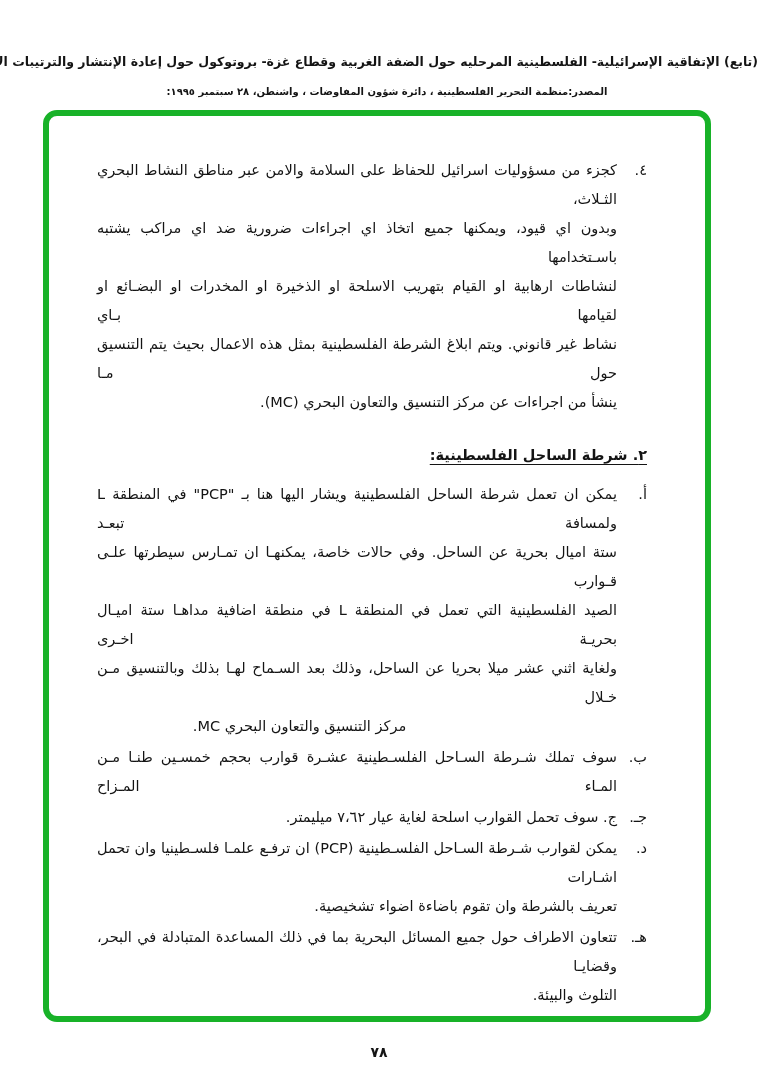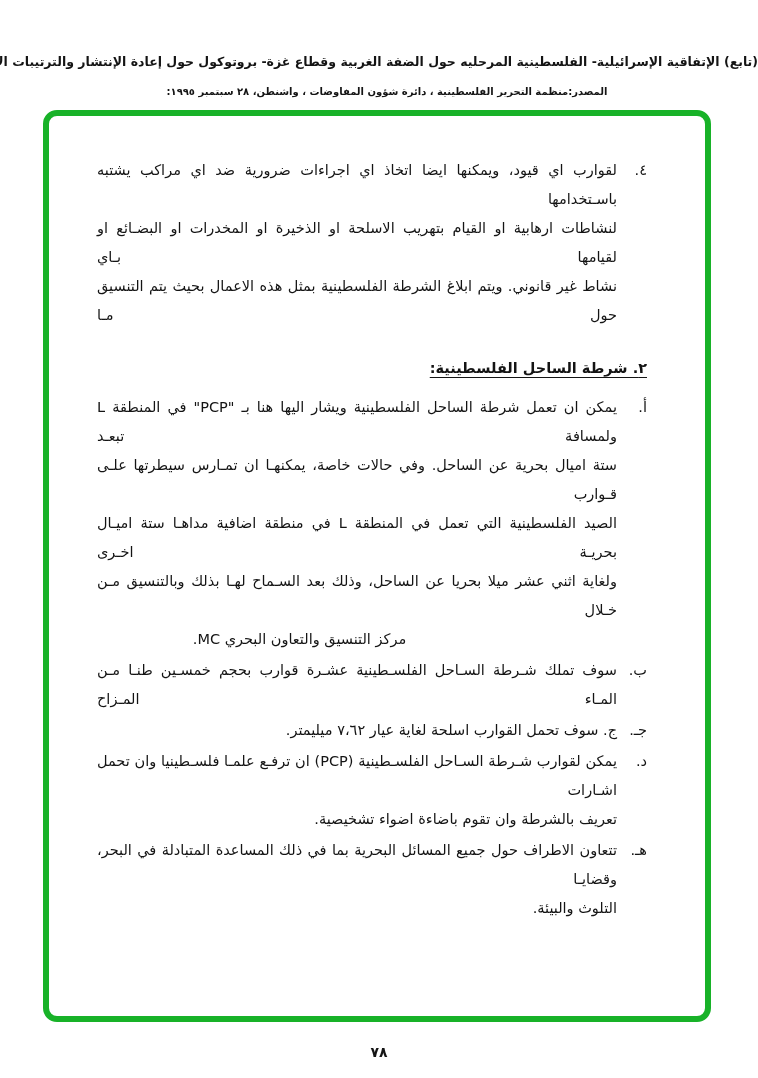--- a/index.html
+++ b/index.html
@@ -104,23 +104,25 @@
   <div class="hdr-source">المصدر:منظمة التحرير الفلسطينية ، دائرة شؤون المفاوضات ، واشنطن، ٢٨ سبتمبر ١٩٩٥:</div>
 
   <div class="frame">
     <div class="frame-content">
 
       <div>
 
           <div class="item">
             <div class="marker">٤.</div>
             <div class="text-block">
-              <div class="tline jline">لقوارب اي قيود، ويمكنها ايضا اتخاذ اي اجراءات ضرورية ضد اي مراكب يشتبه باسـتخدامها</div>
+              <div class="tline jline">كجزء من مسؤوليات اسرائيل للحفاظ على السلامة والامن عبر مناطق النشاط البحري الثـلاث،</div>
+              <div class="tline jline">وبدون اي قيود، ويمكنها جميع اتخاذ اي اجراءات ضرورية ضد اي مراكب يشتبه باسـتخدامها</div>
               <div class="tline jline">لنشاطات ارهابية او القيام بتهريب الاسلحة او الذخيرة او المخدرات او البضـائع او لقيامها بـاي</div>
               <div class="tline jline">نشاط غير قانوني. ويتم ابلاغ الشرطة الفلسطينية بمثل هذه الاعمال بحيث يتم التنسيق حول مـا</div>
+              <div class="tline rline">ينشأ من اجراءات عن مركز التنسيق والتعاون البحري (MC).</div>
             </div>
           </div>
         </div>
 
       <div class="sec-heading">٢. شرطة الساحل الفلسطينية:</div>
 
       <div>
 
           <div class="item">
             <div class="marker">أ.</div>

